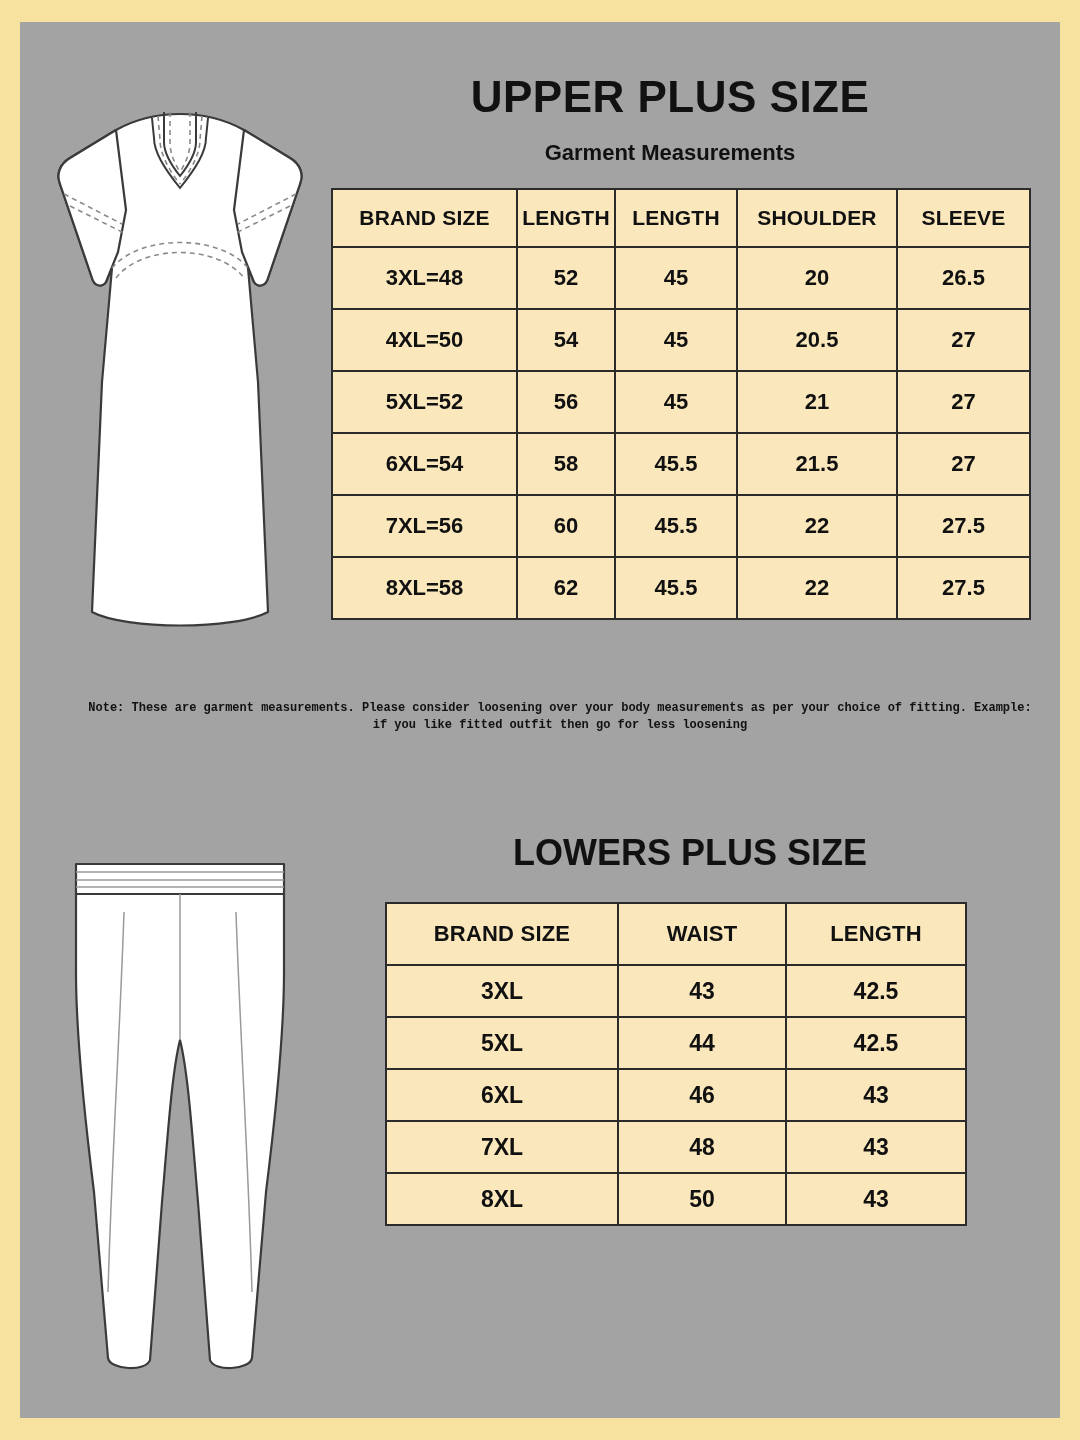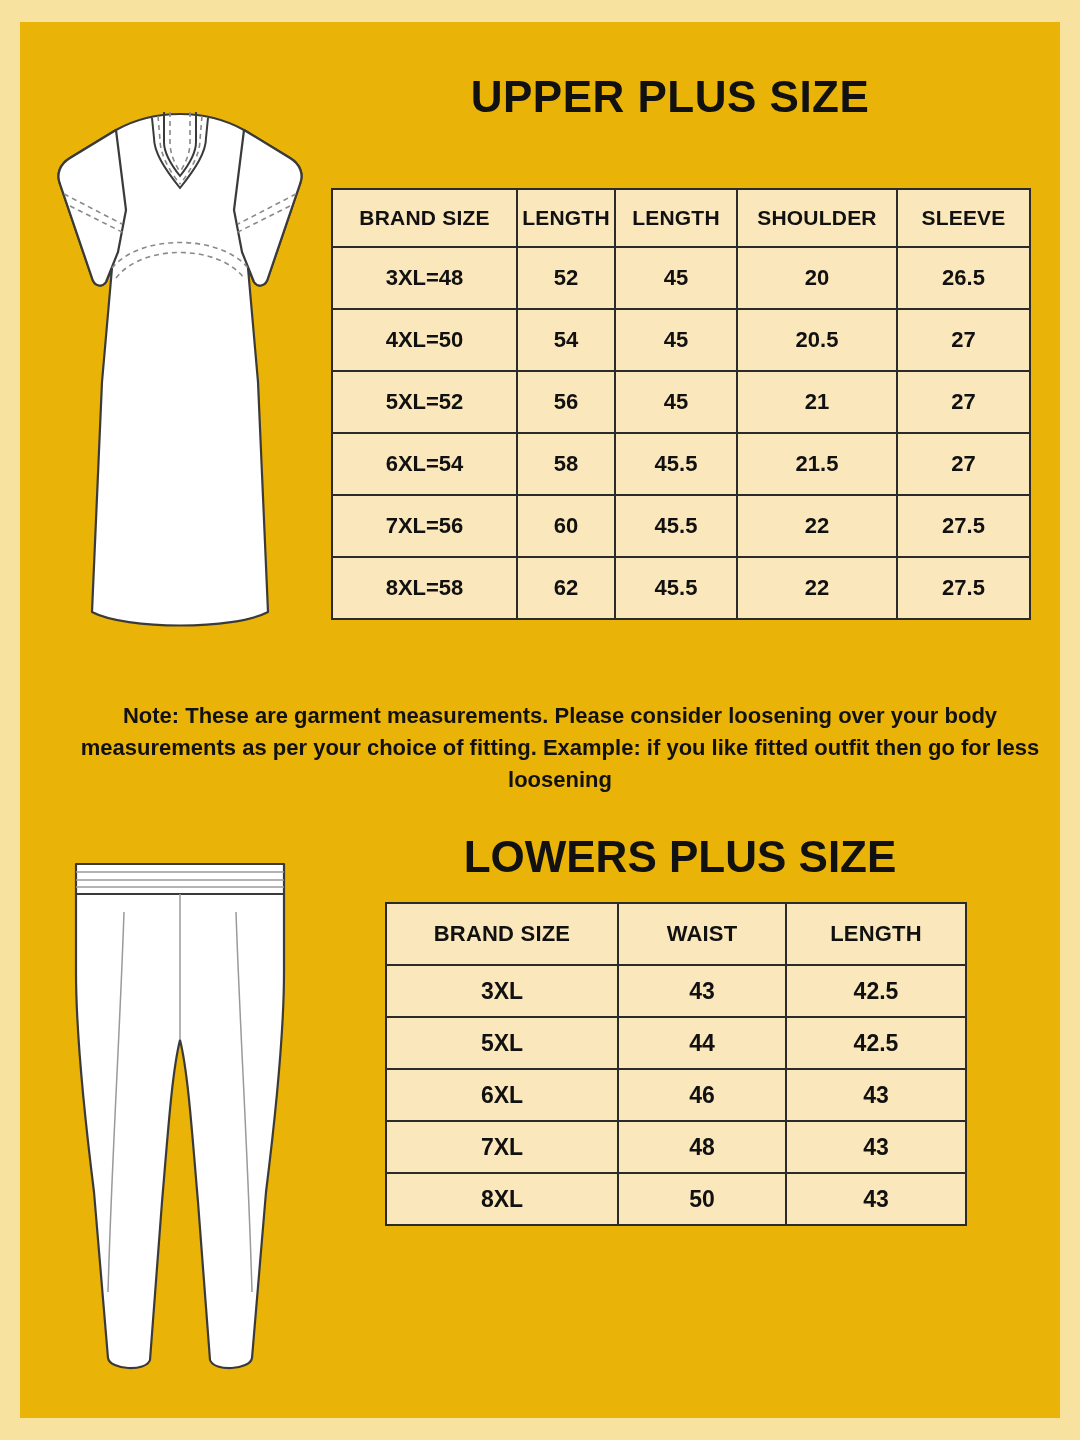--- a/index.html
+++ b/index.html
@@ -18,21 +18,21 @@
   .page {
     position: absolute;
     inset: 0;
     background: #f7e2a0;
     padding: 22px 20px;
   }
   .sheet {
     position: relative;
     width: 100%;
     height: 100%;
-    background: #eab308;
+    background: #a3a3a3;
   }
 
   
   .section-upper {
     position: absolute;
     left: 0; top: 0;
     width: 100%;
     height: 720px;
   }
   .kurta-art {
@@ -106,34 +106,35 @@
   #upper-table col.c2 { width: 122px; }
   #upper-table col.c3 { width: 160px; }
   #upper-table col.c4 { width: 133px; }
 
   .note {
     position: absolute;
     left: 60px;
     top: 678px;
     width: 960px;
     text-align: center;
-    font-size: 22px;
+    font-size: 12px;
     font-weight: bold;
     line-height: 1.45;
     color: #111;
+    font-family: Liberation Mono, monospace;
   }
 
   
   .title-lower {
     position: absolute;
-    left: 330px;
+    left: 340px;
     top: 810px;
     width: 660px;
     text-align: center;
-    font-size: 44px;
+    font-size: 36px;
     font-weight: bold;
     color: #111;
   }
   #lower-table {
     position: absolute;
     left: 365px;
     top: 880px;
     width: 580px;
   }
   #lower-table col.c0 { width: 232px; }
@@ -197,20 +198,21 @@
 
             <path d="M34 112 L 92 142"></path>
             <path d="M40 124 L 96 152"></path>
             <path d="M266 112 L 208 142"></path>
             <path d="M260 124 L 204 152"></path>
           </g>
         </svg>
       </div>
 
       <div class="title-upper">UPPER PLUS SIZE</div>
+      <div class="subtitle-upper">Garment Measurements</div>
 
       <table class="size-table" id="upper-table">
         <colgroup>
           <col class="c0">
             <col class="c1">
             <col class="c2">
             <col class="c3">
             <col class="c4">
         </colgroup>
         <thead>

